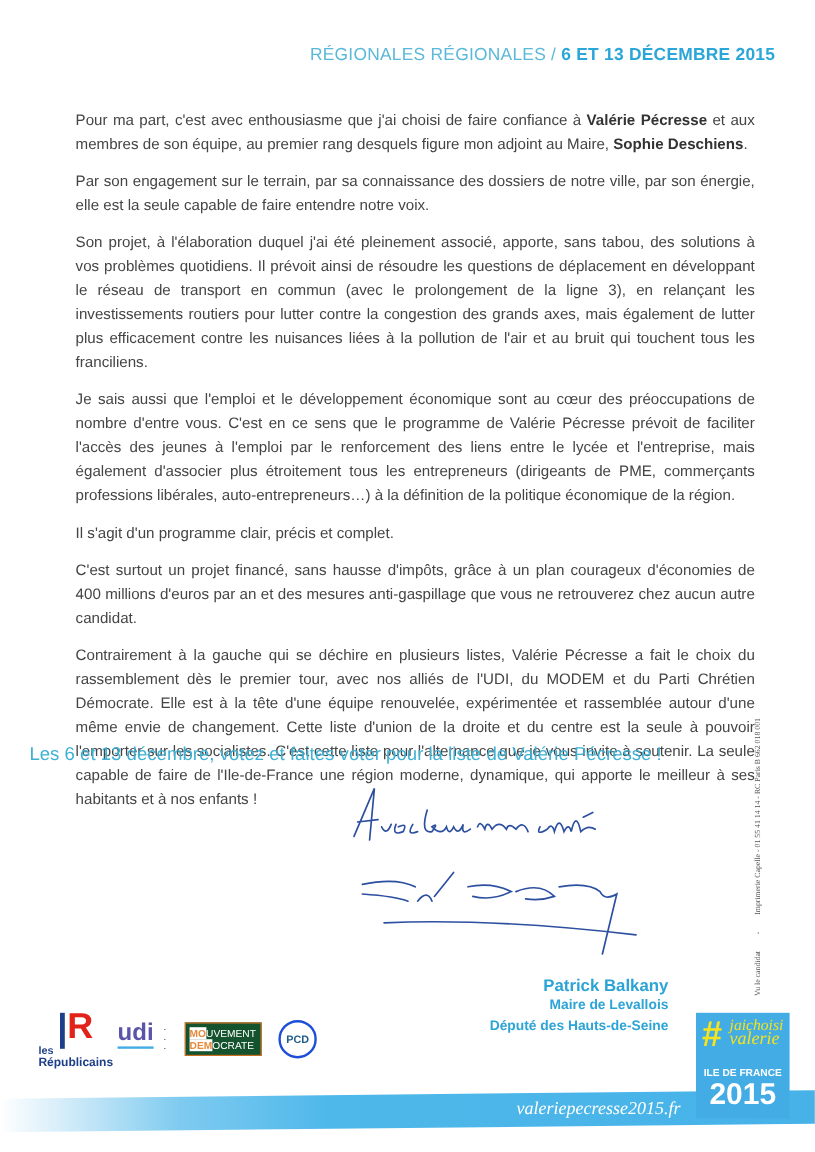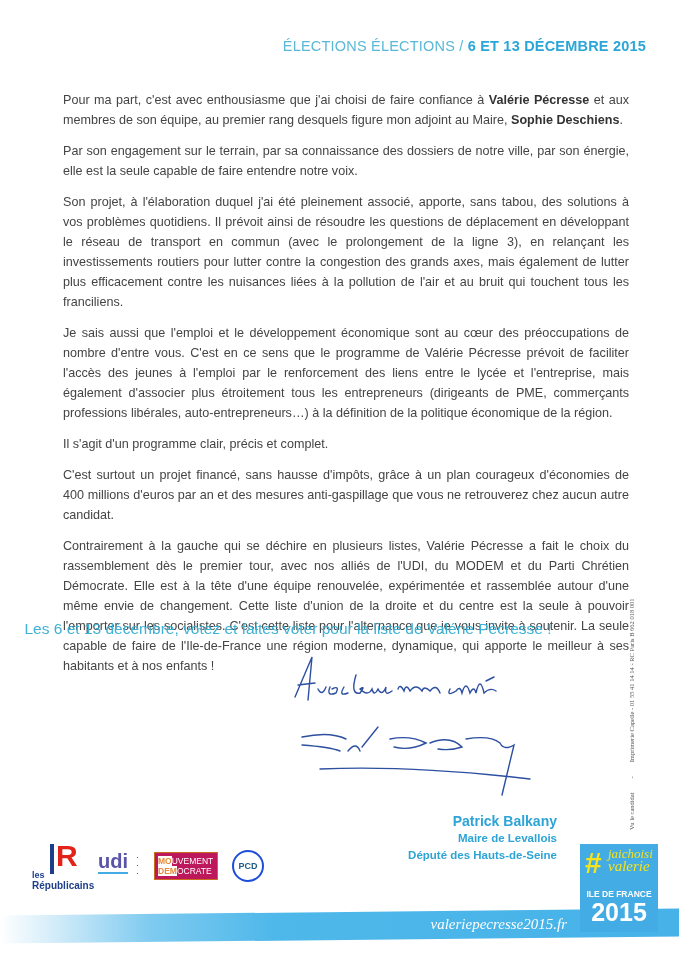--- a/index.html
+++ b/index.html
@@ -52,21 +52,21 @@
     .badge .hash { color: #f4e31d; font-weight: bold; font-size: 30px; position: absolute; left: 5px; top: 2px; }
     .badge .tag { position: absolute; left: 28px; top: 4px; color: #f4e31d; font-style: italic; font-weight: normal;
       font-family: "Liberation Serif", serif; font-size: 13px; line-height: 12px; text-align: left; }
     .badge .region { position: absolute; top: 45px; width: 100%; font-size: 8.5px; font-weight: bold; }
     .badge .year { position: absolute; top: 55px; width: 100%; font-size: 25px; font-weight: bold; line-height: 26px; }
   </style>
 </head>
 <body>
 
 <div class="header">
-  <span class="light">ÉLECTIONS ÉLECTIONS / </span><span class="bold">6 ET 13 DÉCEMBRE 2015</span>
+  <span class="light">RÉGIONALES RÉGIONALES / </span><span class="bold">6 ET 13 DÉCEMBRE 2015</span>
 </div>
 
 <div class="body-text">
   <p>
     <span>Pour ma part, c'est avec enthousiasme que j'ai choisi de faire confiance à </span><b>Valérie Pécresse</b><span> et aux membres de son équipe, au premier rang desquels figure mon adjoint au Maire, </span><b>Sophie Deschiens</b><span>.</span>
   </p>
   <p>Par son engagement sur le terrain, par sa connaissance des dossiers de notre ville, par son énergie, elle est la seule capable de faire entendre notre voix.</p>
   <p>Son projet, à l'élaboration duquel j'ai été pleinement associé, apporte, sans tabou, des solutions à vos problèmes quotidiens. Il prévoit ainsi de résoudre les questions de déplacement en développant le réseau de transport en commun (avec le prolongement de la ligne 3), en relançant les investissements routiers pour lutter contre la congestion des grands axes, mais également de lutter plus efficacement contre les nuisances liées à la pollution de l'air et au bruit qui touchent tous les franciliens.</p>
   <p>Je sais aussi que l'emploi et le développement économique sont au cœur des préoccupations de nombre d'entre vous. C'est en ce sens que le programme de Valérie Pécresse prévoit de faciliter l'accès des jeunes à l'emploi par le renforcement des liens entre le lycée et l'entreprise, mais également d'associer plus étroitement tous les entrepreneurs (dirigeants de PME, commerçants professions libérales, auto-entrepreneurs…) à la définition de la politique économique de la région.</p>
   <p>Il s'agit d'un programme clair, précis et complet.</p>
@@ -107,21 +107,21 @@
   <div class="logo" style="left:0;top:0;width:70px;height:58px;">
     <div style="position:absolute;left:22px;top:0;width:4px;height:30px;background:#1d3f8a;"></div>
     <div style="position:absolute;left:28px;top:-5px;font-size:30px;font-weight:bold;color:#e2231a;font-family:'Liberation Sans',sans-serif;">R</div>
     <div style="position:absolute;left:4px;top:26px;font-size:9px;font-weight:bold;color:#1d3f8a;">les</div>
     <div style="position:absolute;left:4px;top:36px;font-size:10px;font-weight:bold;color:#1d3f8a;">Républicains</div>
   </div>
   <div class="logo" style="left:70px;top:6px;width:50px;height:44px;">
     <div style="font-size:20px;font-weight:bold;color:#5a55a8;border-bottom:2px solid #44ace4;line-height:22px;width:30px;">udi</div>
     <div style="position:absolute;left:38px;top:4px;color:#333;font-size:8px;line-height:8px;">·<br>·<br>·</div>
   </div>
-  <div class="logo" style="left:126px;top:8px;width:62px;height:26px;background:#be185d;border:1px solid #c96e20;">
+  <div class="logo" style="left:126px;top:8px;width:62px;height:26px;background:#14532d;border:1px solid #c96e20;">
     <div style="position:absolute;left:3px;top:3px;font-size:8.5px;font-weight:bold;line-height:10px;">
       <span style="background:#fff;color:#e8893a;">MO</span><span style="color:#fff;font-weight:normal;">UVEMENT</span><br>
       <span style="background:#fff;color:#e8893a;">DEM</span><span style="color:#fff;font-weight:normal;">OCRATE</span>
     </div>
   </div>
   <div class="logo" style="left:204px;top:6px;width:28px;height:28px;border:2px solid #1d4ed8;border-radius:50%;text-align:center;">
     <span style="font-size:9px;font-weight:bold;color:#1f5c8a;line-height:28px;">PCD</span>
   </div>
 </div>
 

